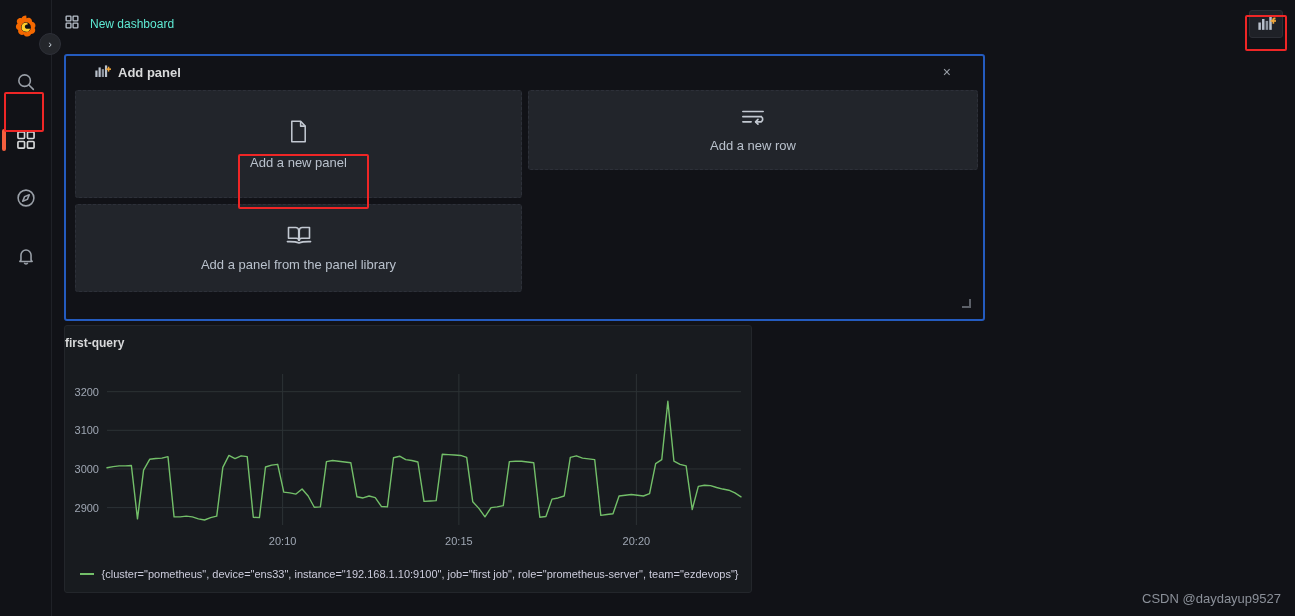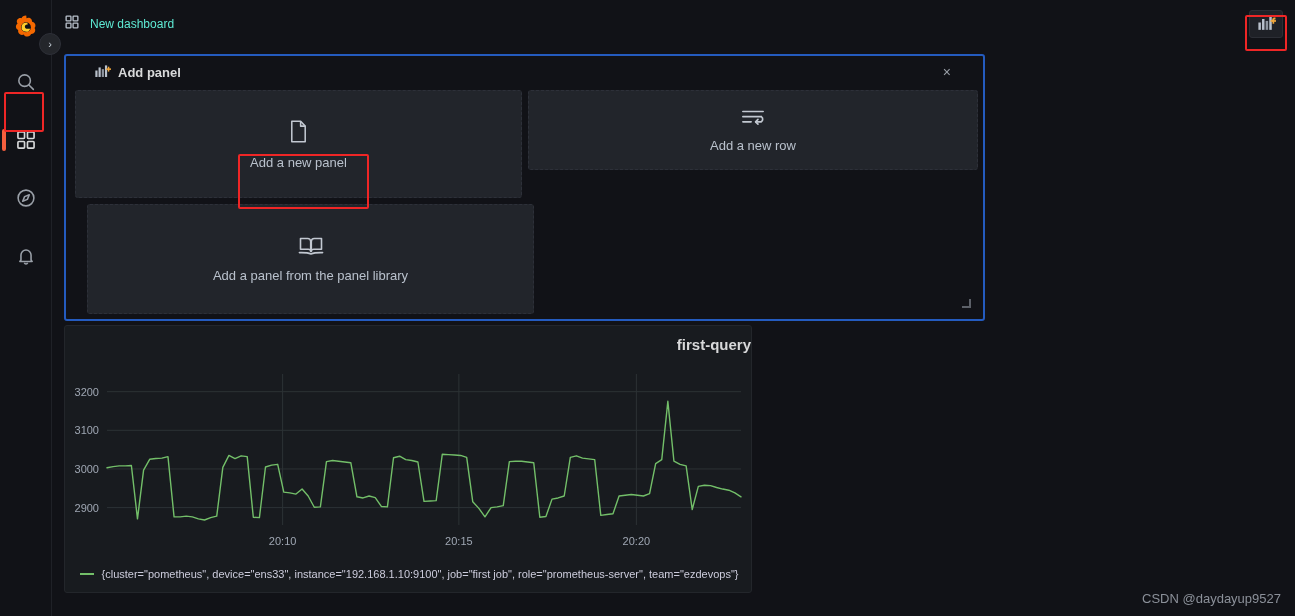--- a/index.html
+++ b/index.html
@@ -60,33 +60,33 @@
   #addpanel-title { color: #d8d9da; font-size: 13px; font-weight: bold; margin-left: 7px; }
   #addpanel-close { margin-left: auto; color: #9aa0a8; font-size: 14px; line-height: 1; padding: 3px 4px; }
   #addpanel-body { position: absolute; left: 9px; top: 34px; right: 9px; bottom: 9px; }
   .opt-card {
     position: absolute; background: #22252b; border: 1px dashed #2d3039; border-radius: 3px;
     display: flex; flex-direction: column; align-items: center; justify-content: center;
     color: #aeb6c2;
   }
   #opt-new-panel { left: 0; top: 0; width: 447px; height: 108px; }
   #opt-new-row  { left: 453px; top: 0; width: 450px; height: 80px; }
-  #opt-library  { left: 12px; top: 114px; width: 447px; height: 110px; }
+  #opt-library  { left: 0; top: 114px; width: 447px; height: 88px; }
   .opt-inner { display: flex; flex-direction: column; align-items: center; gap: 7px; padding: 6px 14px; }
   .opt-label { font-size: 13px; color: #b9c1cc; }
   #opt-annot { left: 163px; top: 64px; width: 131px; height: 55px; }
   #resize-handle { position: absolute; right: 3px; bottom: 2px; width: 9px; height: 9px;
                    border-right: 2px solid #5c6068; border-bottom: 2px solid #5c6068; }
 
   
   #chartpanel {
     position: absolute; left: 64px; top: 325px; width: 688px; height: 268px;
     background: #181b1f; border: 1px solid #23262b; border-radius: 3px;
   }
-  #chart-title { text-align: right; color: #d8d9da; font-size: 15px;
+  #chart-title { text-align: left; color: #d8d9da; font-size: 12px;
                  font-weight: bold; padding-top: 10px; }
   #chart-svg-wrap { position: absolute; left: 0; top: 26px; width: 688px; height: 215px; }
   #chart-legend { position: absolute; left: 0; bottom: 12px; width: 688px;
                   display: flex; align-items: center; justify-content: center; gap: 8px; }
   #legend-swatch { width: 14px; height: 2px; background: #73bf69; display: inline-block; }
   #legend-text { color: #ccccdc; font-size: 11px; white-space: nowrap; }
 
   
   #watermark { position: absolute; right: 14px; bottom: 10px;
                color: #8b9099; font-size: 13px; }

